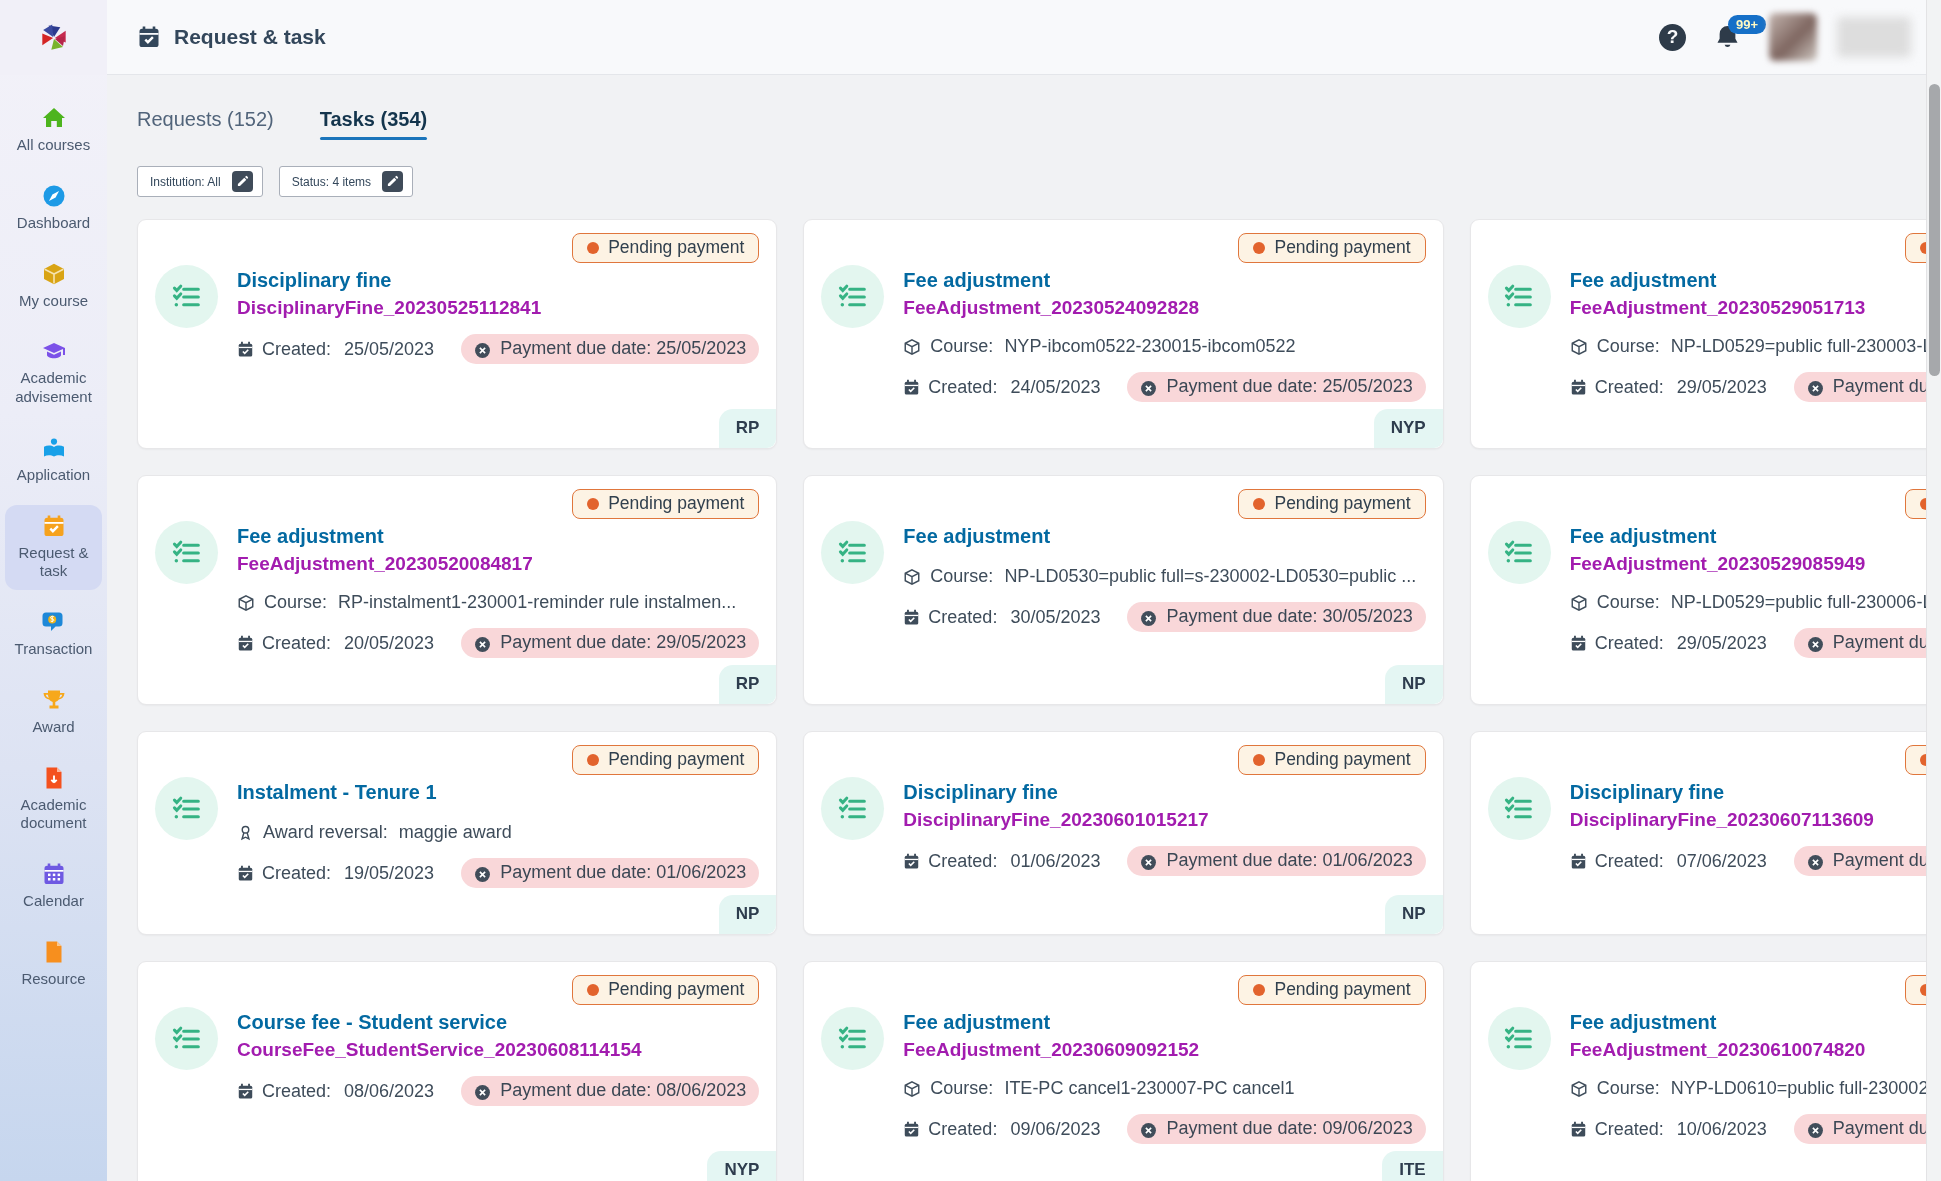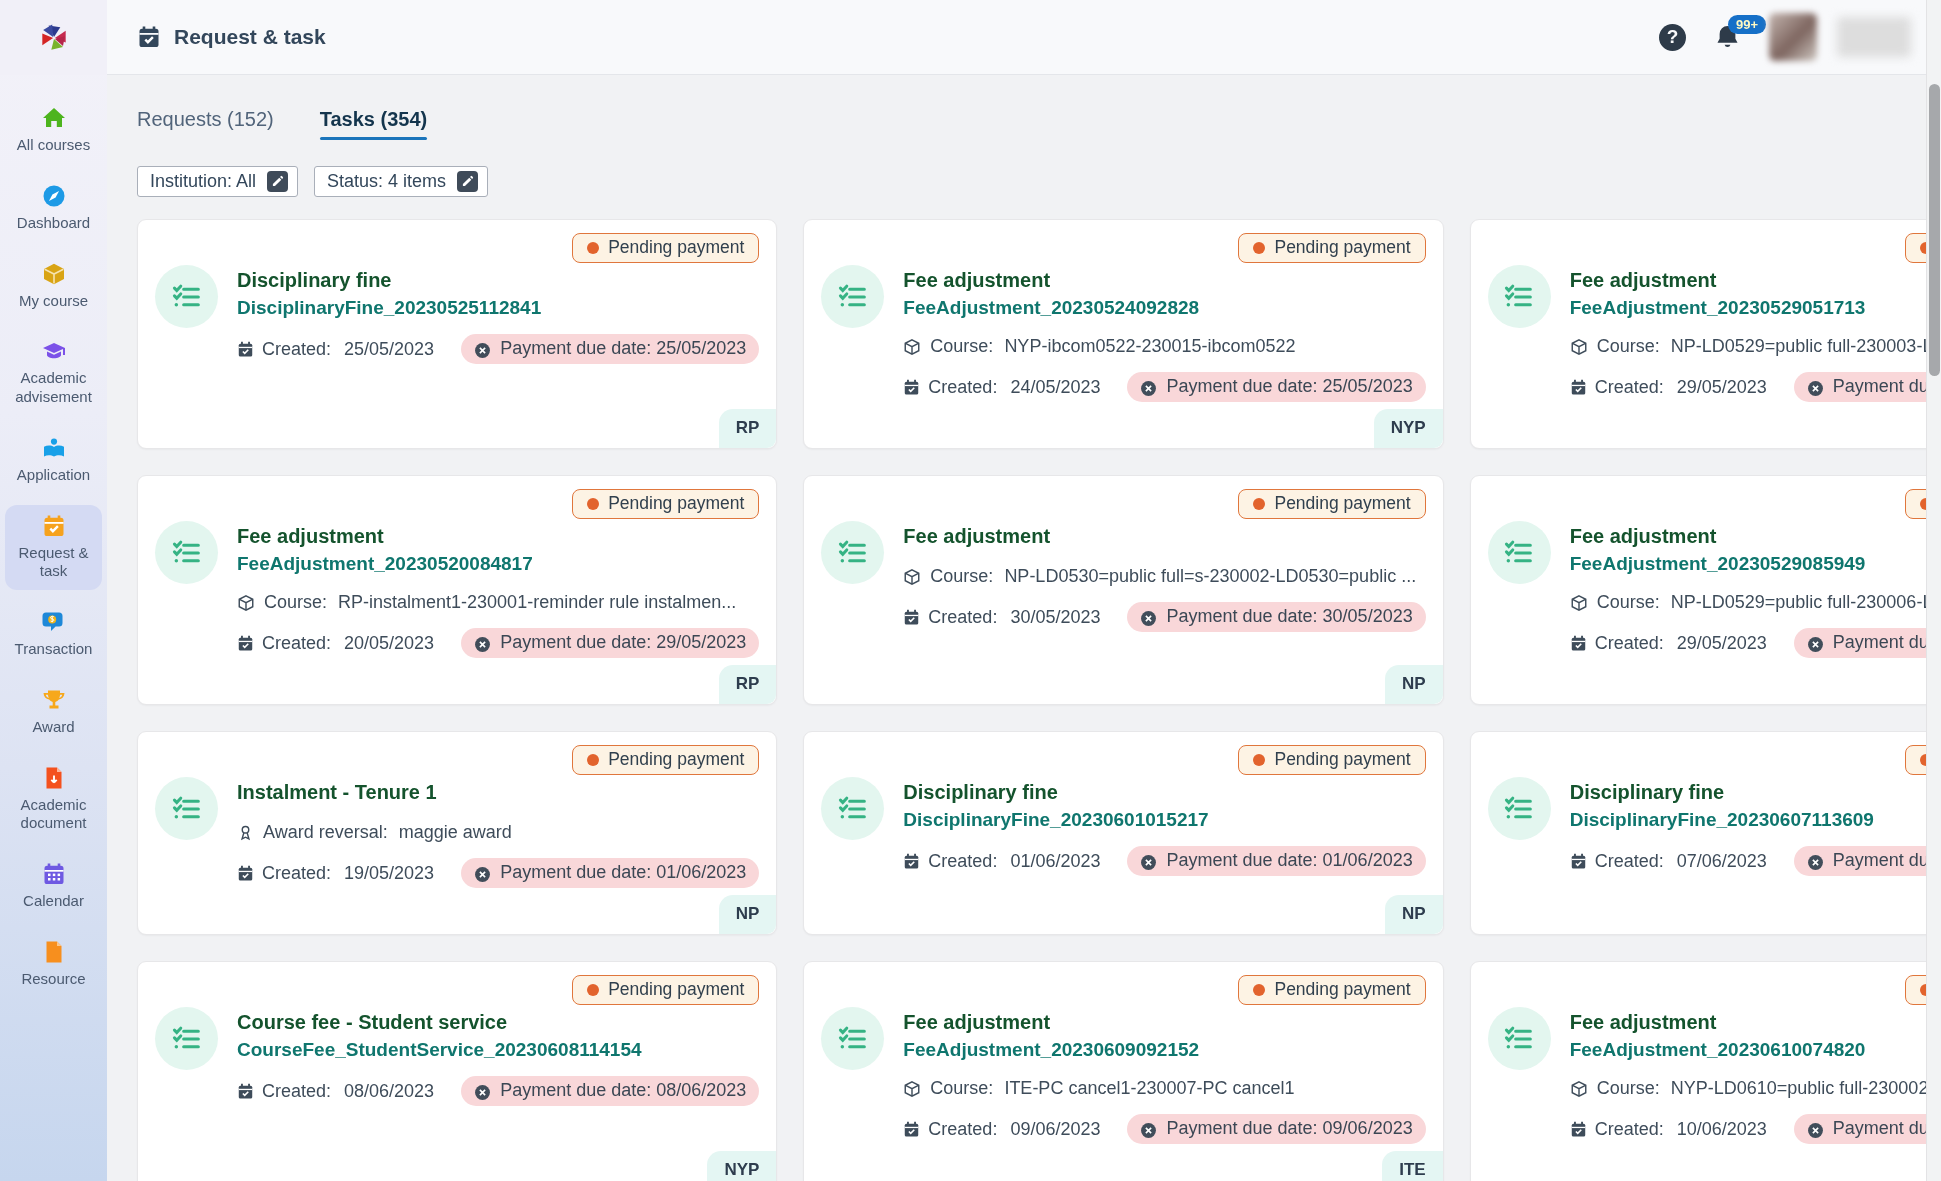--- a/index.html
+++ b/index.html
@@ -30,34 +30,34 @@
   .content { flex:1; padding:33px 41px 0 30px; background:#f1f2f4; overflow:hidden; }
 
   
   .tabs { display:flex; gap:46px; margin-bottom:26px; }
   .tab { font-size:20px; color:#51647a; cursor:pointer; position:relative; padding-bottom:9px; }
   .tab.active { color:#14354d; font-weight:700; }
   .tab.active::after { content:""; position:absolute; left:0; right:0; bottom:0; height:3px; background:#1b75bb; border-radius:2px; }
 
   
   .chips { display:flex; gap:16px; margin-bottom:22px; }
-  .chip { background:#fff; border:1px solid #a9afb9; border-radius:3px; padding:4px 9px 4px 12px; font-size:18px; color:#33475b; display:flex; align-items:center; gap:11px; cursor:pointer; }
+  .chip { background:#fff; border:1px solid #a9afb9; border-radius:3px; padding:4px 9px 4px 12px; font-size:12px; color:#33475b; display:flex; align-items:center; gap:11px; cursor:pointer; }
   .chip-edit { width:21px; height:21px; border-radius:4px; background:#3f4b59; display:flex; align-items:center; justify-content:center; }
 
   
   .grid { display:grid; grid-template-columns:repeat(3,1fr); gap:26px; }
   .card { position:relative; background:#fff; border:1px solid #e7e7e9; border-radius:9px; box-shadow:0 1px 2px rgba(0,0,0,.04); padding:13px 17px 46px 17px; cursor:pointer; }
   .card-status-row { display:flex; justify-content:flex-end; }
   .badge-status { display:inline-flex; align-items:center; gap:9px; border:1.5px solid #e0763c; background:#fdf3e4; border-radius:8px; padding:3px 14px 4px; font-size:17.5px; color:#31404e;text-align:right; }
   .badge-status .dot { width:12px; height:12px; border-radius:50%; background:#e2632d; }
   .card-main { display:flex; gap:19px; margin-top:2px; }
   .card-avatar { width:63px; height:63px; flex:0 0 63px; border-radius:50%; background:#e3f6ef; display:flex; align-items:center; justify-content:center; }
   .card-body { flex:1; min-width:0; padding-top:2px; }
-  .card-title { font-size:20px; font-weight:700; color:#14532d; line-height:1.3; }
-  .card-link { font-size:19px; font-weight:600; color:#0f766e; text-decoration:none; display:inline-block; margin-top:4px; }
+  .card-title { font-size:20px; font-weight:700; color:#0369a1; line-height:1.3; }
+  .card-link { font-size:19px; font-weight:600; color:#a21caf; text-decoration:none; display:inline-block; margin-top:4px; }
   .card-row { display:flex; align-items:center; gap:9px; margin-top:17px; font-size:18px; color:#3e4c5a; white-space:nowrap; overflow:hidden; }
   .row-label { flex:0 0 auto; }
   .row-value { margin-left:2px; overflow:hidden; text-overflow:clip; }
   .card-meta { display:flex; align-items:center; gap:27px; margin-top:15px; }
   .created { display:flex; align-items:center; gap:8px; font-size:18px; color:#3e4c5a; white-space:nowrap; }
   .created .val { margin-left:5px; }
   .badge-due { display:flex; align-items:flex-end; gap:9px; background:#f9d7d9; border-radius:15px; padding:4px 13px 5px; font-size:18px; color:#3b4754; white-space:nowrap; }
   .card-tag { position:absolute; right:0; bottom:0; background:#e4f6f3; color:#2e3d4e; font-weight:700; font-size:17px; padding:9px 17px 10px; border-top-left-radius:14px; border-bottom-right-radius:9px; }
 
   

